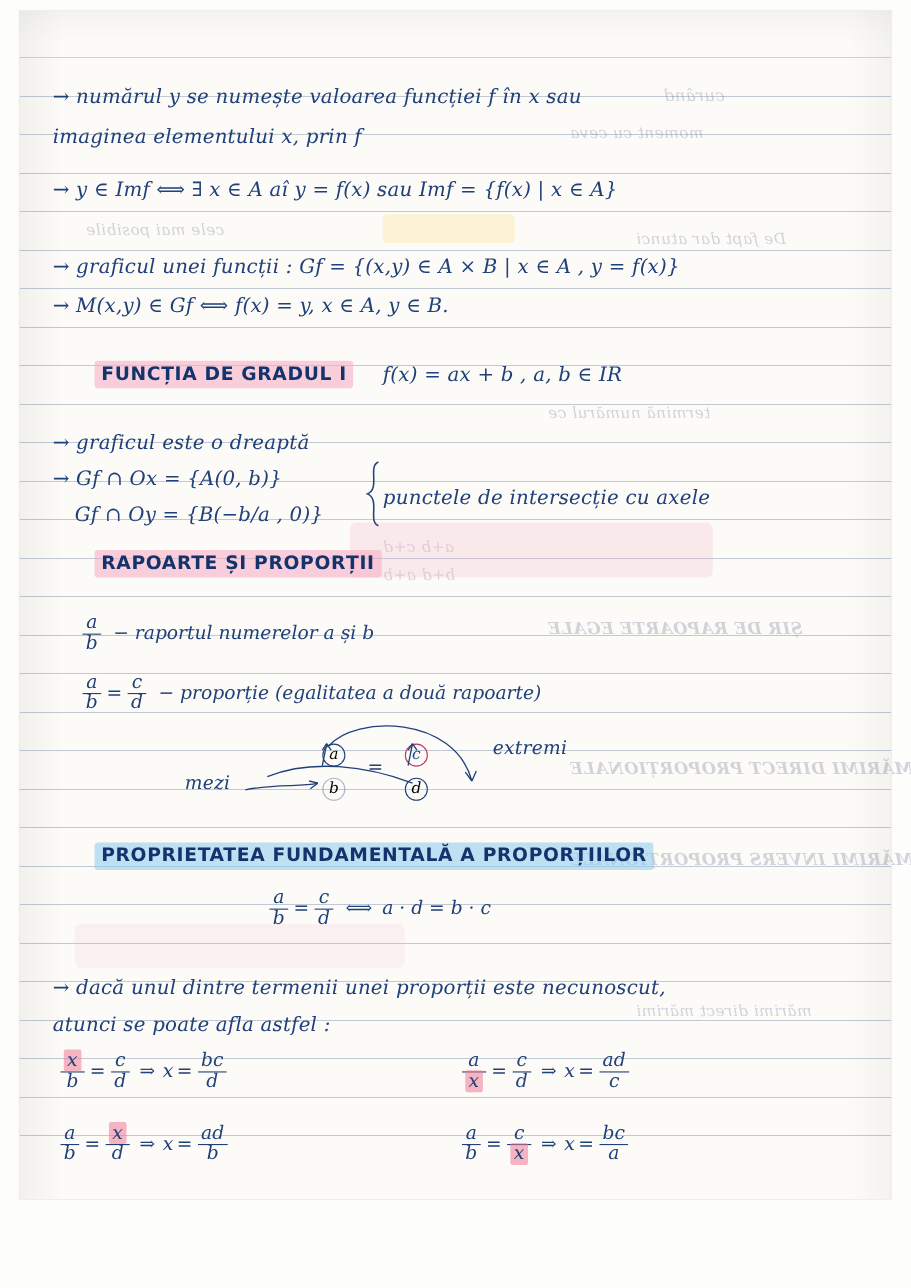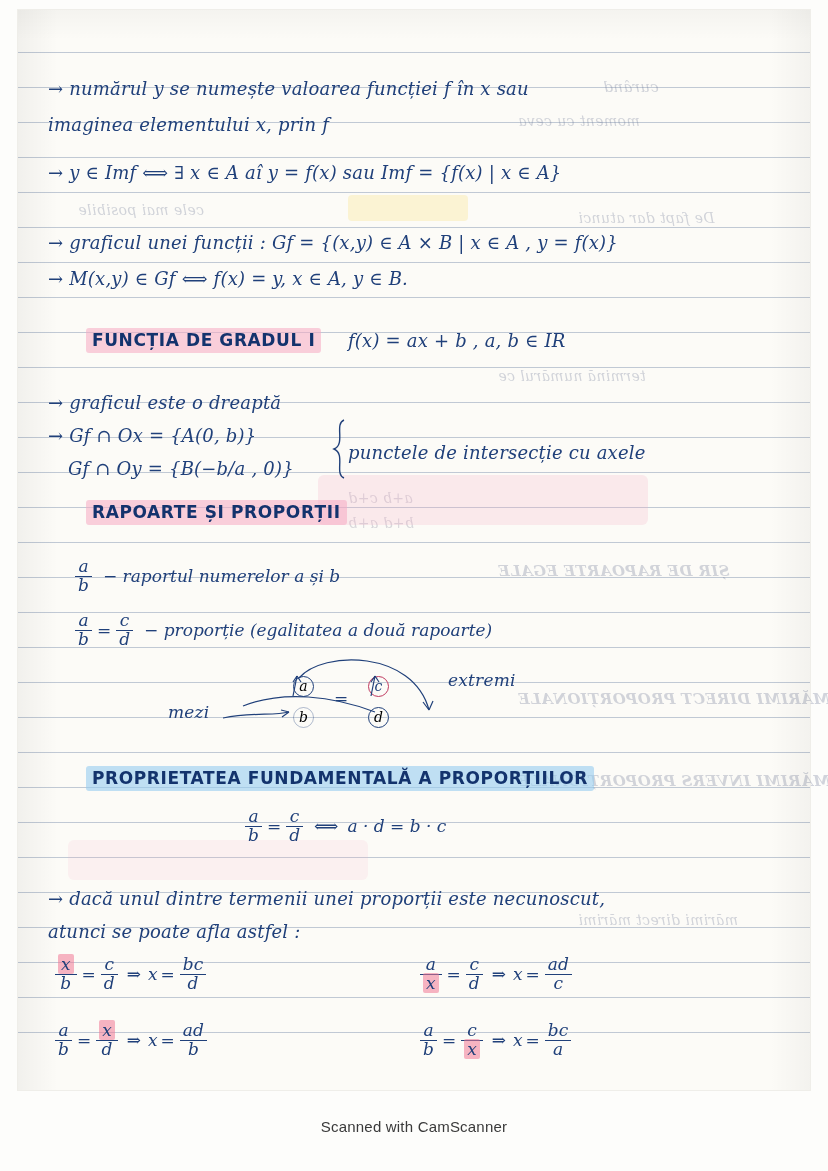--- a/index.html
+++ b/index.html
@@ -349,14 +349,13 @@
       <span>x</span>
       <span>=</span>
       <span class="frac">
         <span class="num">bc</span>
         <span class="den">a</span>
       </span>
     </div>
 
   </div>
 
-  <div id="footer">Scanned with CamScanner</div>
 </div>
 
 </body></html>

